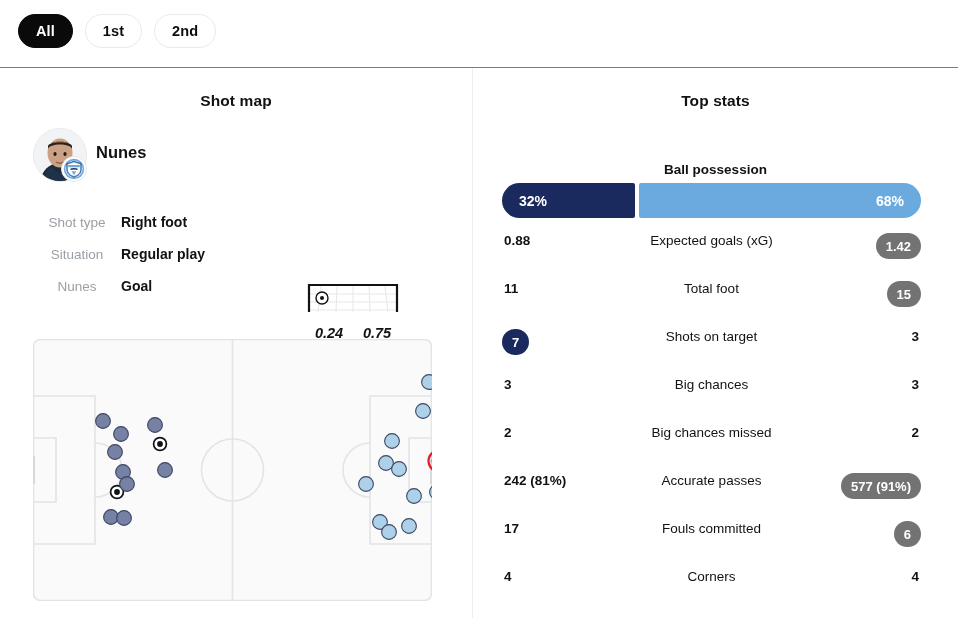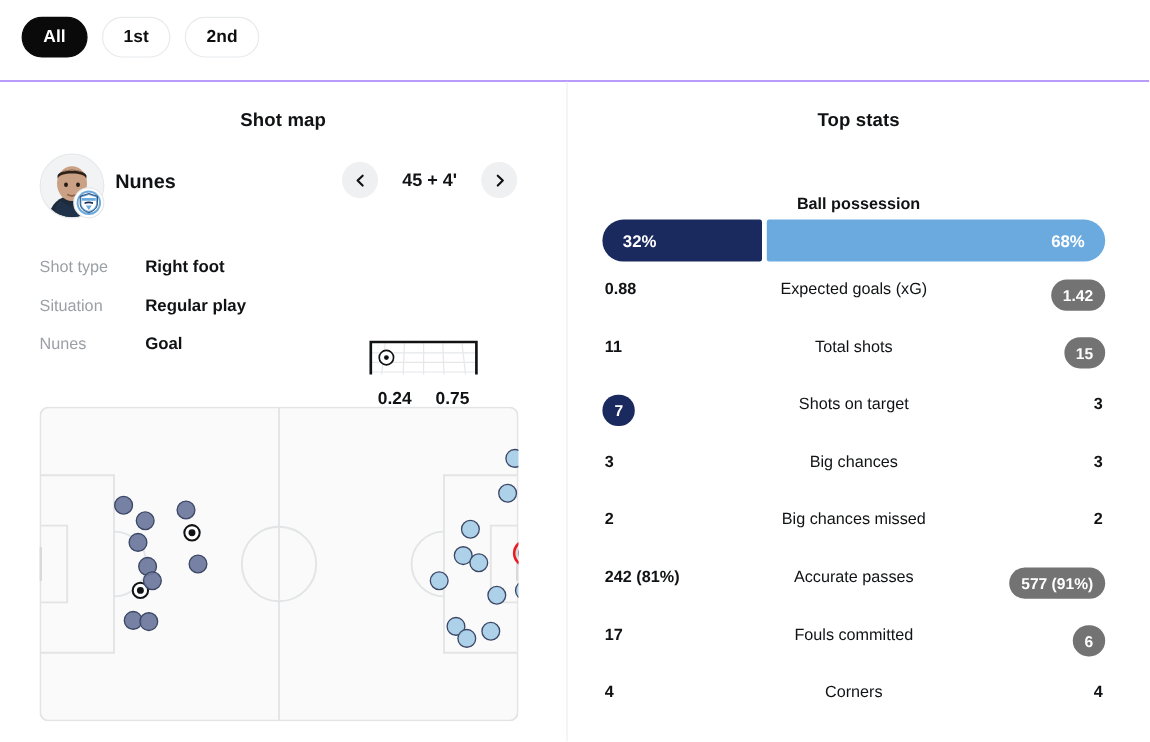--- a/index.html
+++ b/index.html
@@ -155,20 +155,21 @@
   
   .facts {
     position: absolute;
     left: 33px; top: 138px;
     width: 250px;
   }
   .fact-row {
     display: flex;
     align-items: center;
     height: 32px;
+    text-align: center;
   }
   .fact-label {
     width: 88px;
     font-size: 13.5px;
     color: #9aa0a6;
   }
   .fact-value {
     font-size: 14px;
     font-weight: 700;
     color: #101214;
@@ -190,20 +191,21 @@
     margin-top: 9px;
   }
   .xg-col {
     flex: 1;
     text-align: center;
   }
   .xg-val {
     font-size: 14.5px;
     font-weight: 700;
     color: #101214;
+    font-style: italic;
   }
   .xg-key {
     font-size: 12.5px;
     color: #9aa0a6;
     margin-top: 4px;
   }
 
   
   .pitch-wrap {
     position: absolute;
@@ -340,33 +342,20 @@
             <path d="M12 4.2 L19.2 6.6 L19.2 12.6 C19.2 16.6, 15.8 19.2, 12 20.2 C8.2 19.2, 4.8 16.6, 4.8 12.6 L4.8 6.6 Z" fill="#6cabdd" stroke="#1c2c5b" stroke-width="0.7"></path>
             <path d="M12 5.4 L18.1 7.4 L18.1 12.4 C18.1 15.7, 15.2 18.0, 12 18.9 C8.8 18.0, 5.9 15.7, 5.9 12.4 L5.9 7.4 Z" fill="#ffffff"></path>
             <path d="M6.2 8 L17.8 8 L17.8 10.2 L6.2 10.2 Z" fill="#6cabdd"></path>
             <path d="M8.5 11.6 Q12 10.3 15.5 11.6 L15.5 13 Q12 11.8 8.5 13 Z" fill="#1c2c5b"></path>
             <path d="M9.6 14.2 L14.4 14.2 L12 18.2 Z" fill="#6cabdd"></path>
           </svg>
         </div>
       </div>
       <div class="player-name">Nunes</div>
 
-      <div class="nav-group">
-        <button class="nav-btn">
-          <svg width="11" height="11" viewBox="0 0 11 11">
-            <path d="M7.2 1.4 L3 5.5 L7.2 9.6" fill="none" stroke="#101214" stroke-width="1.8" stroke-linecap="round" stroke-linejoin="round"></path>
-          </svg>
-        </button>
-        <div class="minute">45 + 4'</div>
-        <button class="nav-btn">
-          <svg width="11" height="11" viewBox="0 0 11 11">
-            <path d="M3.8 1.4 L8 5.5 L3.8 9.6" fill="none" stroke="#101214" stroke-width="1.8" stroke-linecap="round" stroke-linejoin="round"></path>
-          </svg>
-        </button>
-      </div>
     </div>
 
     <div class="facts">
       <div class="fact-row">
         <div class="fact-label">Shot type</div>
         <div class="fact-value">Right foot</div>
       </div>
       <div class="fact-row">
         <div class="fact-label">Situation</div>
         <div class="fact-value">Regular play</div>
@@ -487,21 +476,21 @@
           </div>
           <div class="stat-name">Expected goals (xG)</div>
           <div class="stat-away">
             <span class="chip away">1.42</span>
           </div>
         </div>
         <div class="stat-row">
           <div class="stat-home">
             <span class="plain">11</span>
           </div>
-          <div class="stat-name">Total shots</div>
+          <div class="stat-name">Total foot</div>
           <div class="stat-away">
             <span class="chip away">15</span>
           </div>
         </div>
         <div class="stat-row">
           <div class="stat-home">
             <span class="chip home">7</span>
           </div>
           <div class="stat-name">Shots on target</div>
           <div class="stat-away">

